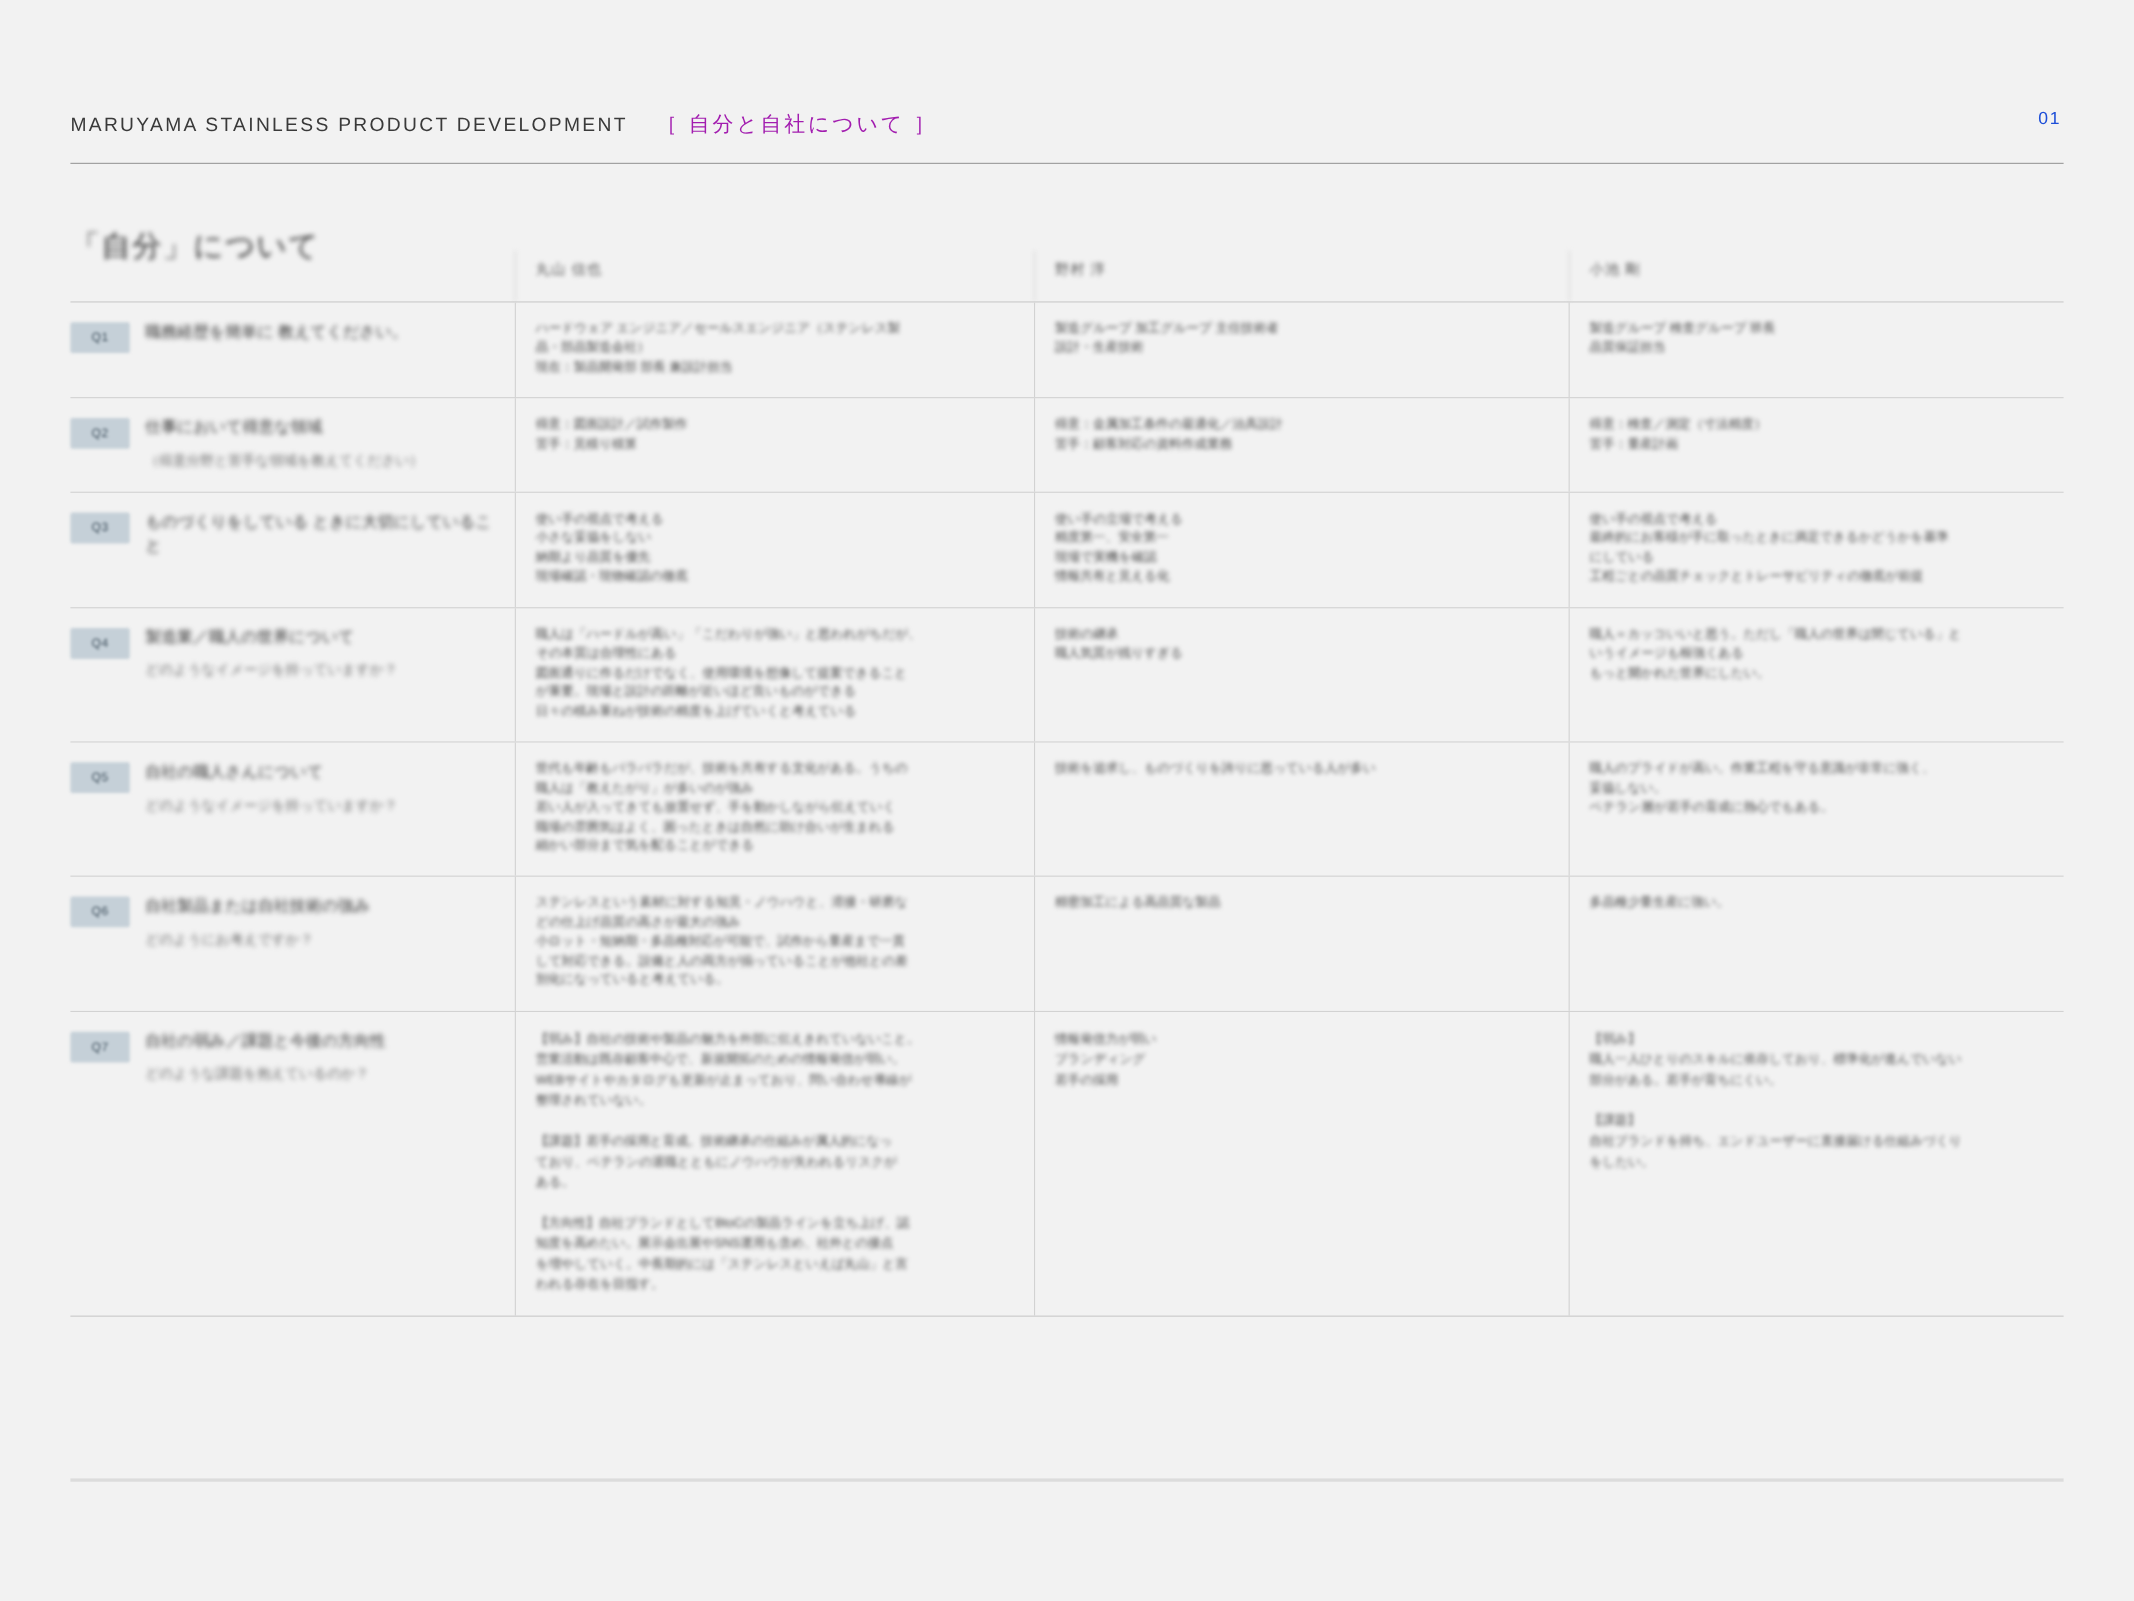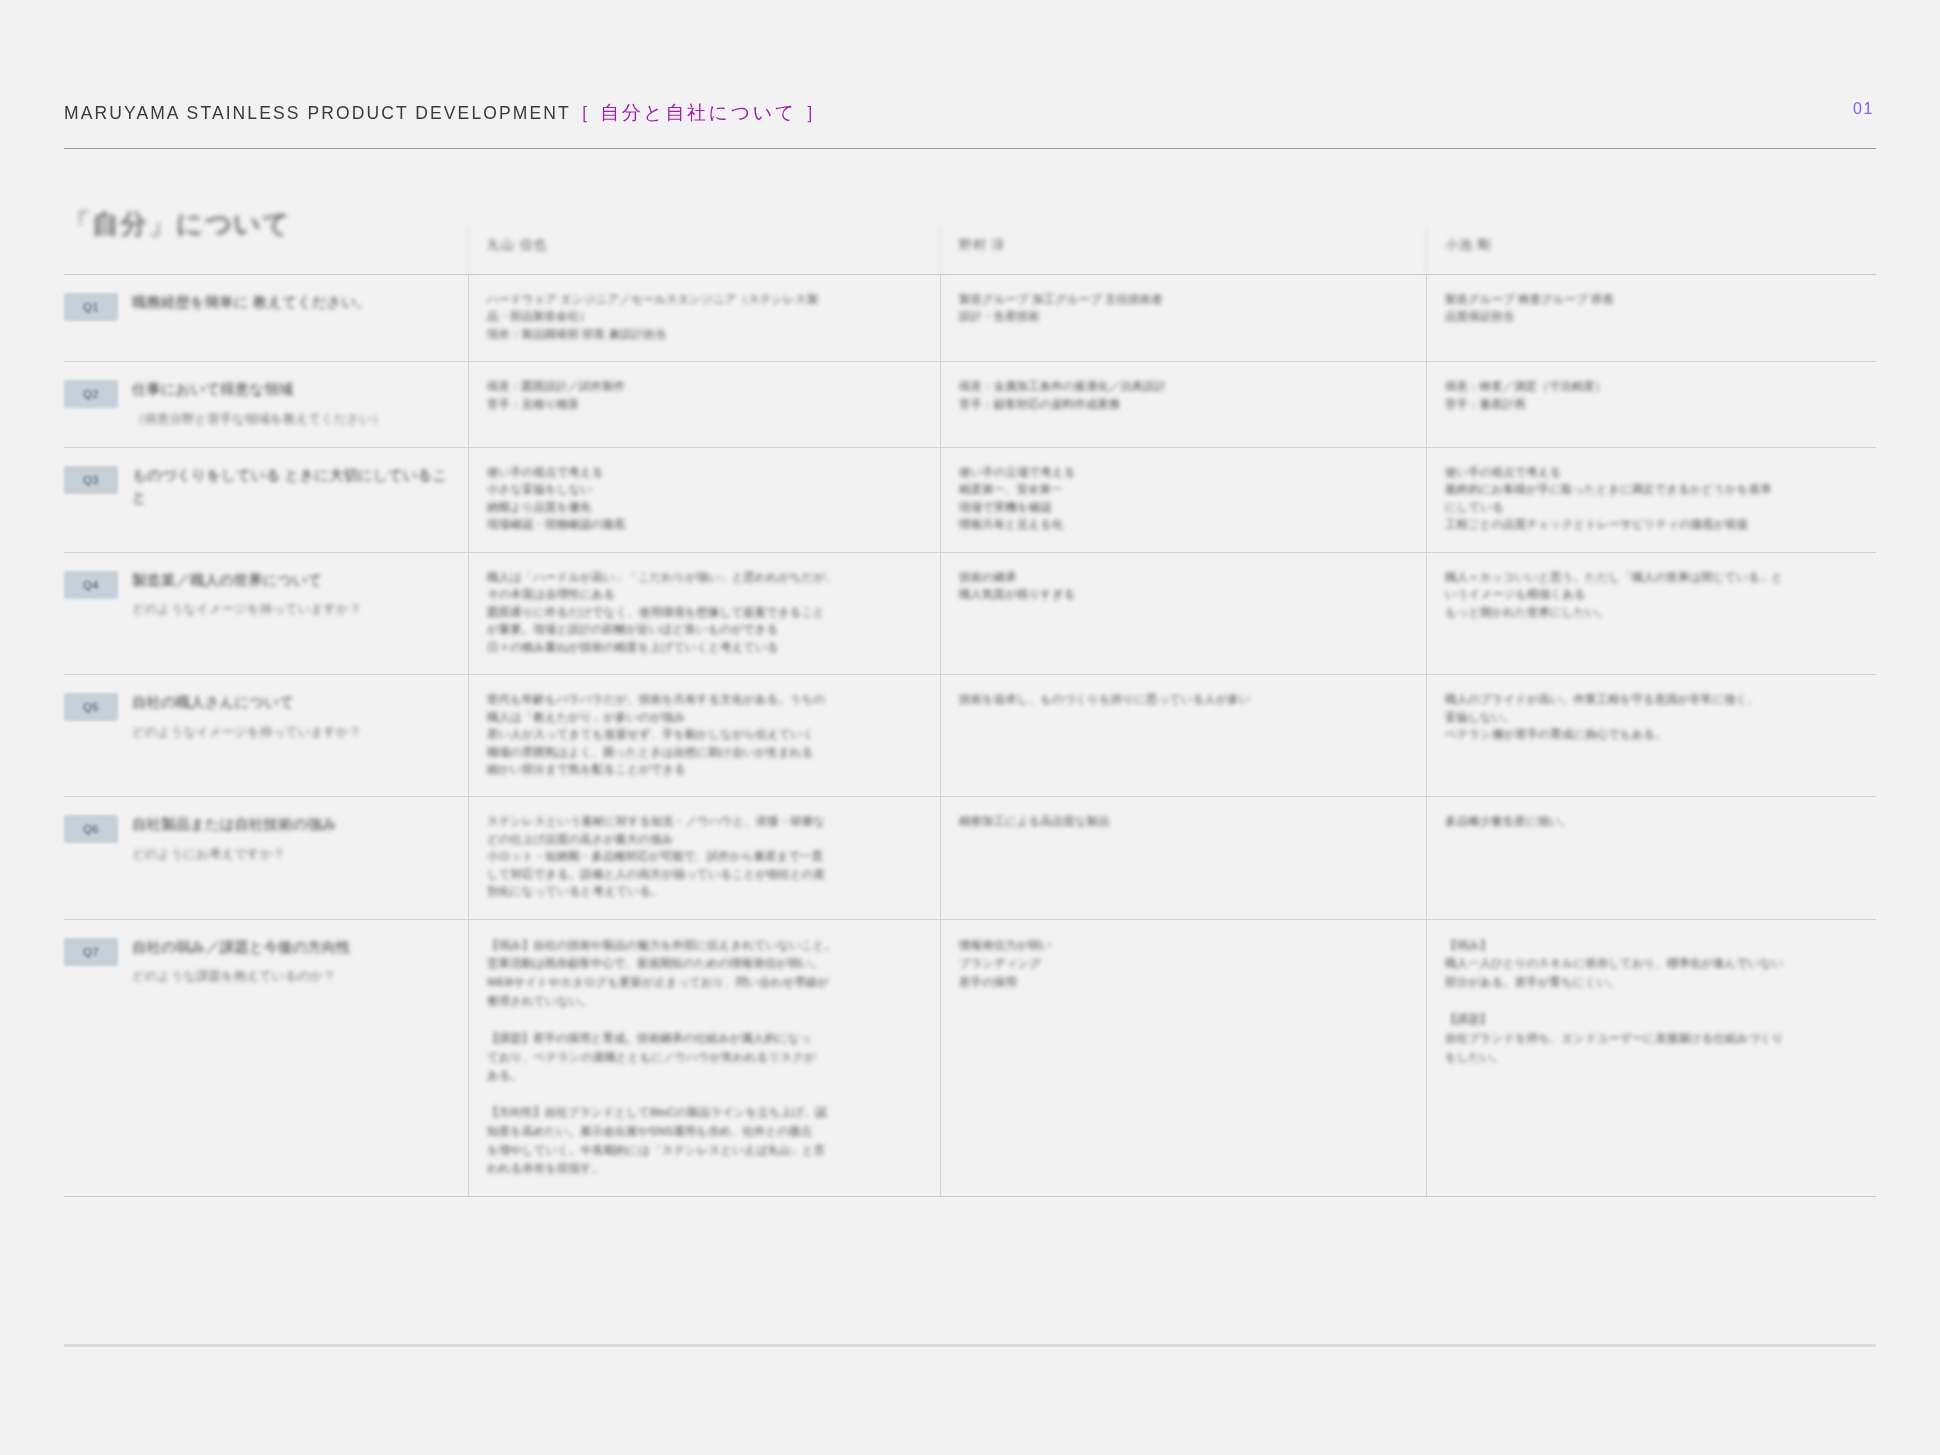--- a/index.html
+++ b/index.html
@@ -31,37 +31,38 @@
     width: 1812px;
     height: 48px;
     border-bottom: 1px solid #9a9a9a;
     display: flex;
     align-items: flex-start;
     justify-content: space-between;
   }
   .header-left {
     display: flex;
     align-items: baseline;
+    gap: 26px;
   }
   .header-title {
     font-size: 17.5px;
     letter-spacing: 2.1px;
     color: #3a3a3a;
     white-space: nowrap;
   }
   .header-subtitle {
     font-size: 19px;
     letter-spacing: 2.6px;
     color: #a21caf;
     white-space: nowrap;
   }
   .header-page {
     font-size: 16px;
     letter-spacing: 1.6px;
-    color: #8b5cf6;
+    color: #1d4ed8;
     padding-right: 2px;
   }
 
   
   .table {
     position: absolute;
     left: 64px;
     top: 228px;
     width: 1812px;
   }

